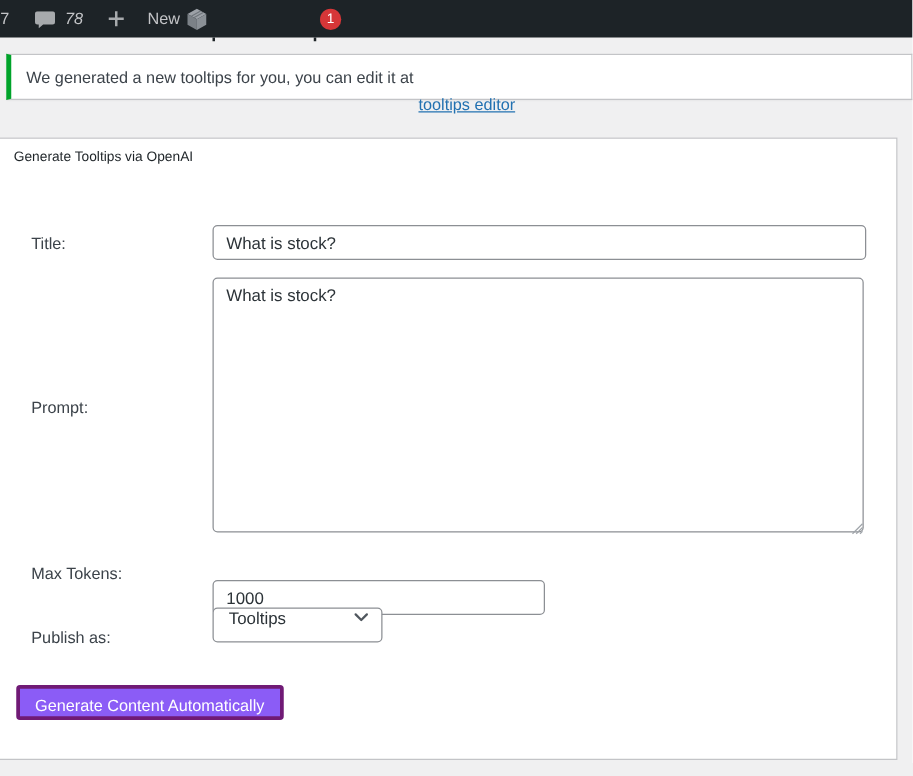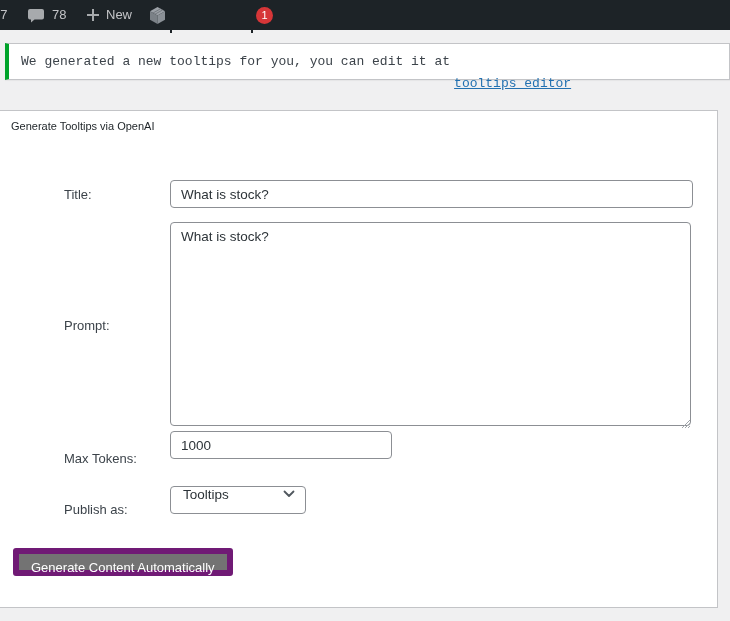--- a/index.html
+++ b/index.html
@@ -17,23 +17,23 @@
     width: 730px; height: 30px;
     background: #1d2327;
     overflow: hidden;
   }
   .ab-item {
     position: absolute; top: 0; height: 30px; line-height: 30px;
     color: #c3c4c7; font-size: 13px; white-space: nowrap;
   }
   .ab-clipped { left: -7px; }
   .ab-comment-icon { left: 28px; top: 9px; height: auto; line-height: 0; }
-  .ab-comment-count { left: 52px; }
+  .ab-comment-count { left: 52px; font-style: italic; }
   .ab-plus-icon { left: 86px; top: 8px; height: auto; line-height: 0; }
-  .ab-new { left: 106px; }
+  .ab-new { left: 118px; }
   .ab-perf-icon { left: 147px; top: 5px; height: auto; line-height: 0; }
   .ab-perf { left: 177px; }
   .ab-badge {
     position: absolute; left: 256px; top: 7px;
     width: 17px; height: 17px; border-radius: 50%;
     background: #d63638; color: #ffffff;
     font-size: 11px; line-height: 17px; text-align: center;
   }
 
   
@@ -44,21 +44,21 @@
   
   .notice {
     position: absolute; left: 5px; top: 43px;
     width: 725px; height: 37px;
     background: #ffffff;
     border: 1px solid #c3c4c7;
     border-left: 4px solid #00a32a;
     box-shadow: 0 1px 1px rgba(0,0,0,0.04);
     display: flex; align-items: center;
     padding-left: 12px;
-    font-size: 13px; color: #3c434a; font-family: Liberation Mono, monospace;
+    font-size: 13px; color: #3c434a;
   }
   .notice a {
     color: #2271b1; text-decoration: underline; margin-left: 4px;
     cursor: pointer;
     margin-top: 44px;
   }
 
   
   .panel {
     position: absolute; left: -1px; top: 110px;
@@ -66,38 +66,38 @@
     background: #ffffff;
     border: 1px solid #c3c4c7;
   }
   .panel-title {
     position: absolute; left: 11px; top: 120px;
     font-size: 11px; color: #1d2327;
   }
 
   .field-label {
     position: absolute; left: 25px;
-    font-size: 13px; color: #3c434a; margin-left: 39px;
+    font-size: 13px; color: #3c434a;
   }
   .lbl-title { top: 187px; }
   .lbl-prompt { top: 318px; }
   .lbl-maxtokens { top: 451px; }
   .lbl-publish { top: 502px; }
 
   .text-input {
     position: absolute;
     border: 1px solid #8c8f94; border-radius: 4px;
     background: #ffffff;
     font-family: "Liberation Sans", sans-serif;
     font-size: 13.5px; color: #2c3338;
     padding: 0 10px;
     outline: none;
   }
   .input-title { left: 170px; top: 180px; width: 523px; height: 28px; }
-  .input-maxtokens { left: 170px; top: 431px; width: 222px; height: 28px; }
+  .input-maxtokens { left: 170px; top: 464px; width: 266px; height: 28px; }
 
   .prompt-area {
     position: absolute; left: 170px; top: 222px;
     width: 521px; height: 204px;
     border: 1px solid #8c8f94; border-radius: 4px;
     background: #ffffff;
     font-family: "Liberation Sans", sans-serif;
     font-size: 13.5px; color: #2c3338;
     padding: 6px 10px;
     resize: none; outline: none; overflow: hidden;
@@ -116,21 +116,21 @@
     padding: 0 10px 12px 12px;
     font-size: 13.5px; color: #2c3338;
     cursor: pointer;
   }
   .select-box .chev { margin-left: auto; line-height: 0; }
 
   .primary-button {
     position: absolute; left: 13px; top: 548px;
     height: 28px; line-height: 28px;
     padding: 0 12px;
-    background: #737373; border: 6px solid #701a75; border-radius: 3px;
+    background: #8b5cf6; border: 3px solid #701a75; border-radius: 3px;
     color: #ffffff; font-size: 13px;
     font-family: "Liberation Sans", sans-serif;
     cursor: pointer; white-space: nowrap;
   }
 </style>
 </head>
 <body>
 
 <div class="admin-bar">
   <span class="ab-item ab-clipped">37</span>

